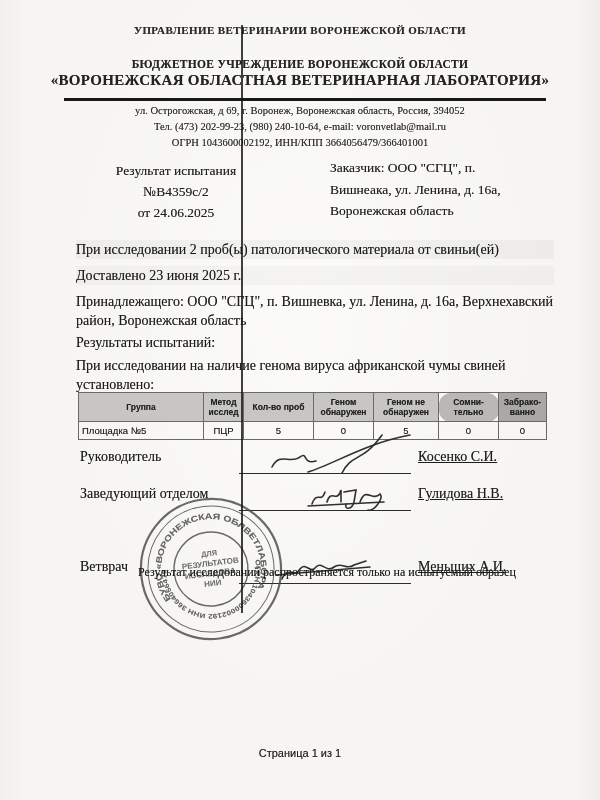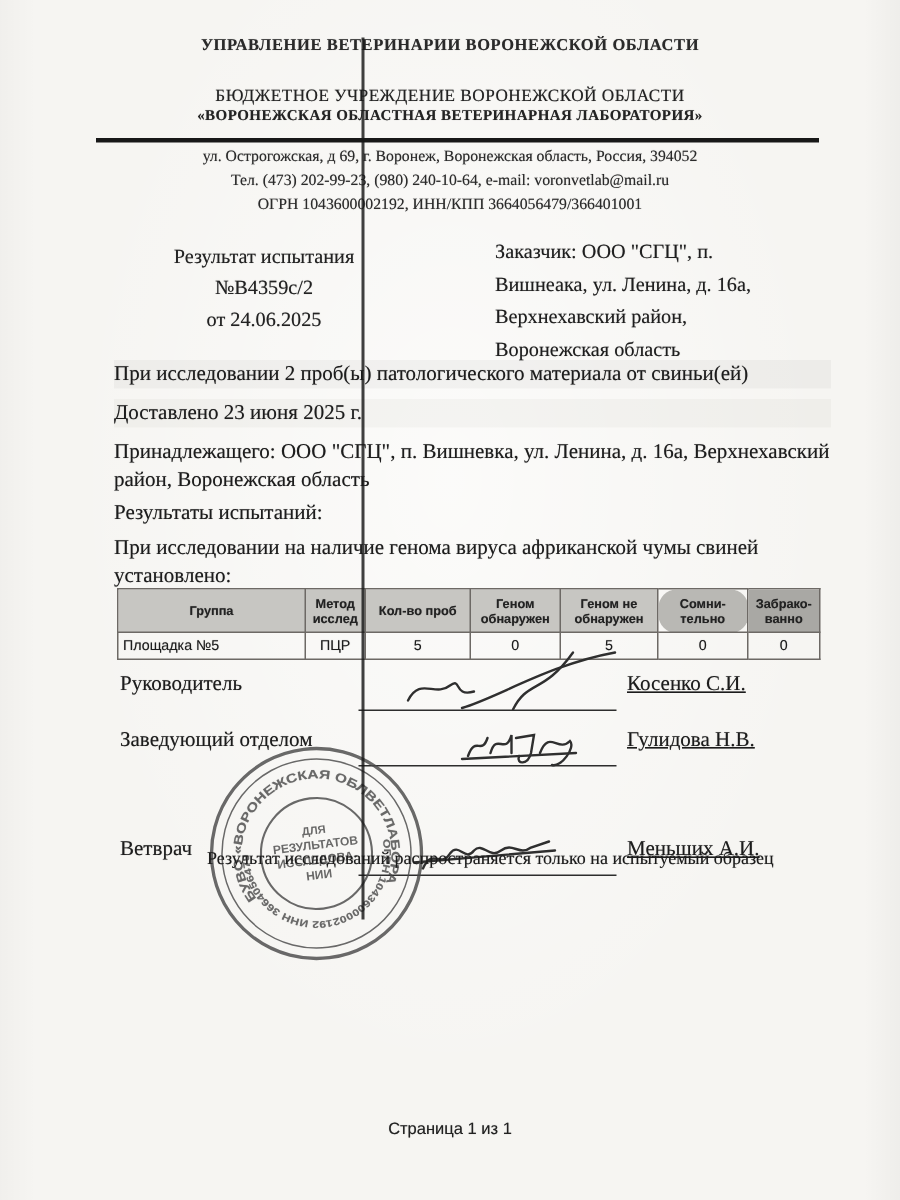--- a/index.html
+++ b/index.html
@@ -11,22 +11,22 @@
       radial-gradient(ellipse at 50% 40%, rgba(255,255,255,.6) 0%, rgba(255,255,255,0) 60%),
       linear-gradient(90deg, rgba(0,0,0,.025) 0%, rgba(0,0,0,0) 4%, rgba(0,0,0,0) 96%, rgba(0,0,0,.03) 100%);
     font-family:"Liberation Serif", serif;
     color:#1f1f1f;
   }
   .page * { text-shadow:0 0 .5px rgba(45,45,45,.55); }
 
   
   .hdr { position:absolute; top:24px; left:0; width:600px; text-align:center; }
   .hdr-l1 { font-weight:bold; font-size:11px; letter-spacing:.4px; color:#2a2a2a; }
-  .hdr-l2 { margin-top:22px; font-weight:normal; font-size:11.5px; letter-spacing:.3px; color:#232323; }
-  .hdr-l3 { margin-top:2px; font-weight:bold; font-size:10px; letter-spacing:.3px; color:#232323; }
+  .hdr-l2 { margin-top:22px; font-weight:bold; font-size:11.5px; letter-spacing:.3px; color:#232323; }
+  .hdr-l3 { margin-top:2px; font-weight:bold; font-size:15px; letter-spacing:.3px; color:#232323; }
   .rule { margin:9px 54px 0 64px; height:3px; background:#181818; }
   .addr { margin-top:3px; font-size:10.5px; line-height:13px; color:#2b2b2b; }
 
   
   .result-block { position:absolute; left:86px; top:160px; width:180px; text-align:center;
                   font-weight:normal; font-size:13.5px; line-height:21px; color:#222; }
   .customer-block { position:absolute; left:330px; top:157px; width:200px;
                     font-size:13.5px; line-height:21.5px; color:#1e1e1e; }
 
   
@@ -89,21 +89,20 @@
 
   <div class="result-block">
     <div>Результат испытания</div>
     <div>№В4359с/2</div>
     <div>от 24.06.2025</div>
   </div>
 
   <div class="customer-block">
     <div>Заказчик: ООО "СГЦ", п.</div>
     <div>Вишнеака, ул. Ленина, д. 16а,</div>
-    <div>Верхнехавский район,</div>
     <div>Воронежская область</div>
   </div>
 
   <div class="bodytxt">
     <p class="p1">При исследовании 2 проб(ы) патологического материала от свиньи(ей)</p>
     <p class="p2">Доставлено 23 июня 2025 г.</p>
     <p class="p3">Принадлежащего: ООО "СГЦ", п. Вишневка, ул. Ленина, д. 16а, Верхнехавский район, Воронежская область</p>
     <p class="p4">Результаты испытаний:</p>
     <p class="p5">При исследовании на наличие генома вируса африканской чумы свиней установлено:</p>
   </div>

